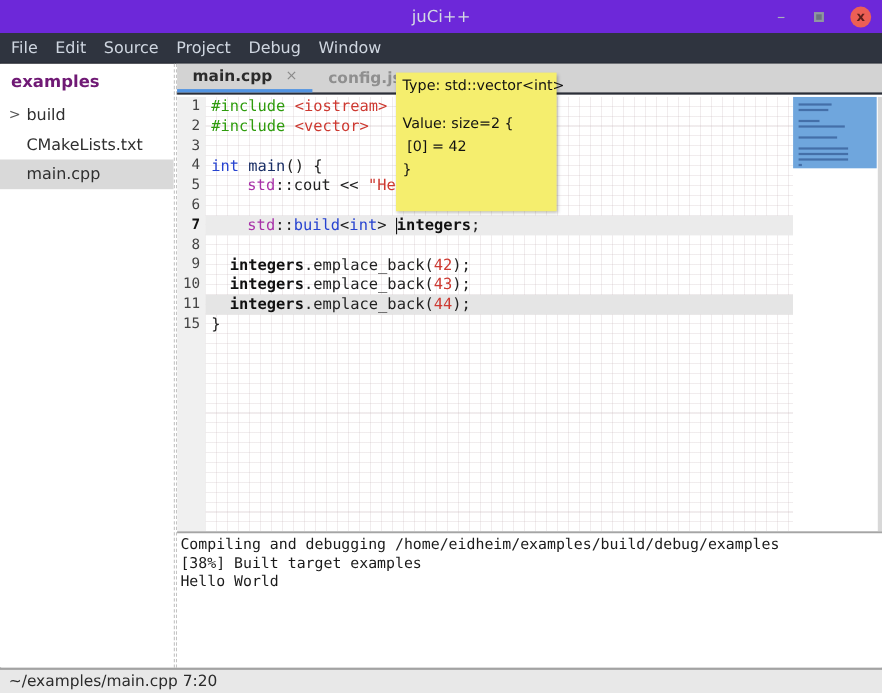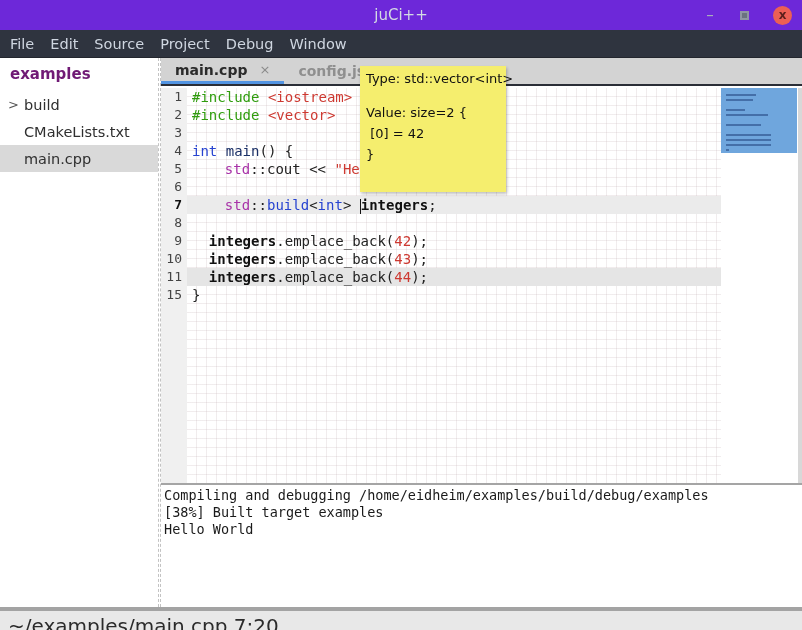--- a/index.html
+++ b/index.html
@@ -74,21 +74,21 @@
   .mbar { position:absolute; left:5px; height:2px; background:rgba(25,55,115,.5); }
   .scrollbar { position:absolute; left:637px; top:0; width:4px; height:395px; background:#d8d8d8; }
 
   
   .hsep { position:absolute; left:0; top:425px; width:641px; height:2px; background:#a5a5a5; }
   .output { position:absolute; left:0; top:427px; width:641px; height:122px; background:#fff; padding:2px 0 0 3px; }
   .out-line { font-family:"DejaVu Sans Mono","Liberation Mono",monospace; font-size:13.5px; line-height:17px; color:#1a1a1a; white-space:pre; }
 
   
   .statusbar { position:absolute; left:0; top:607px; width:802px; height:23px; background:#e8e8e8;
-               border-top:4px solid #a3a3a3; font-size:20px; color:#2b2b2b; }
+               border-top:2px solid #a3a3a3; font-size:14px; color:#2b2b2b; }
   .st-left { position:absolute; left:8px; top:3px; }
   .st-debug { position:absolute; left:270px; top:3px; }
 
   
   .tooltip { position:absolute; left:360px; top:66px; width:146px; min-height:126px; background:#f5ee6e;
              padding:4px 6px 6px 6px; box-shadow:1px 2px 3px rgba(0,0,0,.25); z-index:50; }
   .tt-line { font-size:13px; line-height:21px; height:21px; color:#111; white-space:pre; }
   .tt-title { height:18px; line-height:18px; }
   .tt-blank { height:14px; }
 </style>

